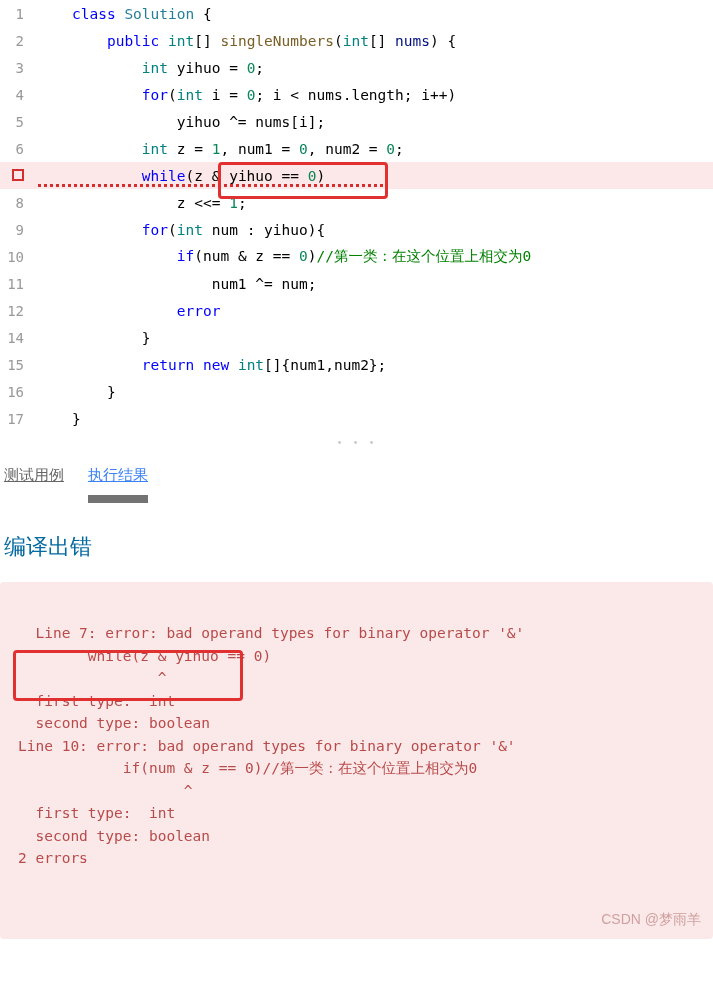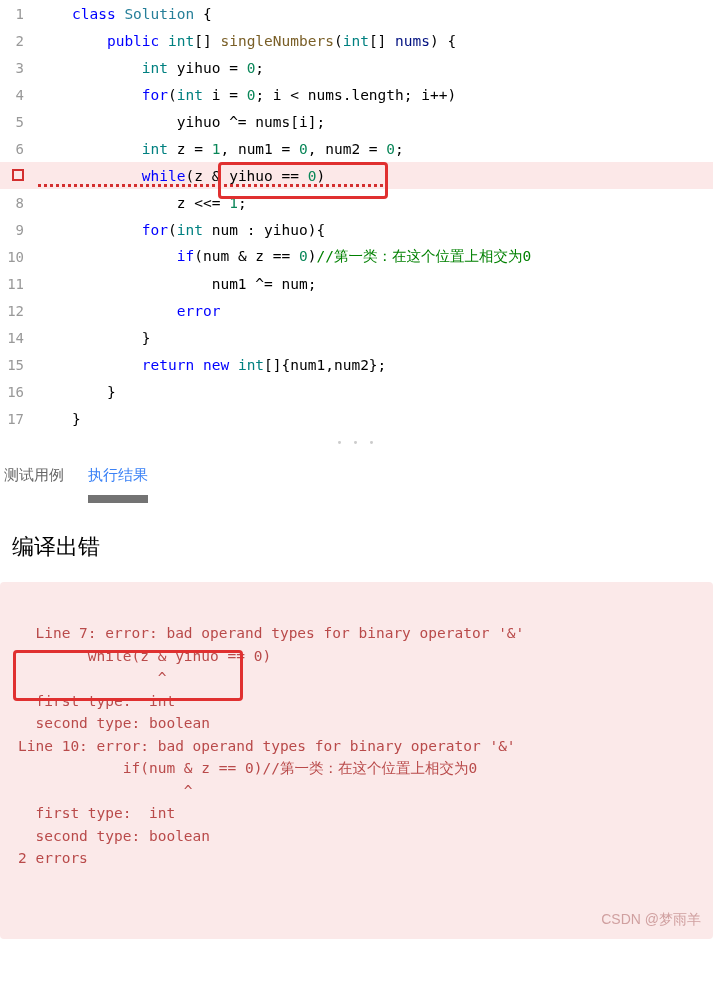--- a/index.html
+++ b/index.html
@@ -21,24 +21,24 @@
     .num { color: #098658; }
     .id { color: #001080; }
     .cm { color: #008000; }
     .txt { color: #000; }
     
     .highlight-box { position: absolute; border: 3px solid #e03030; border-radius: 4px; pointer-events: none; z-index: 10; }
     
     .resize-handle { height: 20px; display: flex; justify-content: center; align-items: center; color: #ccc; font-size: 10px; letter-spacing: 2px; cursor: ns-resize; }
     
     .tabs { display: flex; gap: 24px; padding: 8px 4px 0; border-bottom: 1px solid transparent; font-family: -apple-system, "PingFang SC", sans-serif; font-size: 15px; }
-    .tab { padding: 6px 0 10px; color: #666; cursor: pointer; }
+    .tab { padding: 6px 0 10px; color: #666; cursor: pointer; text-decoration: underline; }
     .tab.active { color: #3b82f6; font-weight: 500; border-bottom: 8px solid #737373; }
     
-    .error-title { font-family: -apple-system, "PingFang SC", sans-serif; font-size: 22px; color: #000000; padding: 28px 12px 20px; }
+    .error-title { font-family: -apple-system, "PingFang SC", sans-serif; font-size: 22px; color: #0369a1; padding: 28px 4px 20px; }
     
     .error-panel { background: #fbe9e9; padding: 18px 18px 24px; font-family: Consolas, Monaco, monospace; font-size: 14.5px; color: #b94a4a; line-height: 1.55; white-space: pre; position: relative; border-radius: 4px; }
     
     .watermark { position: absolute; bottom: 8px; right: 12px; color: #d0a0a0; font-size: 14px; font-family: -apple-system, sans-serif; }
   </style>
 </head>
 <body>
 
 <div class="editor" id="editor">
     <div class="line">

